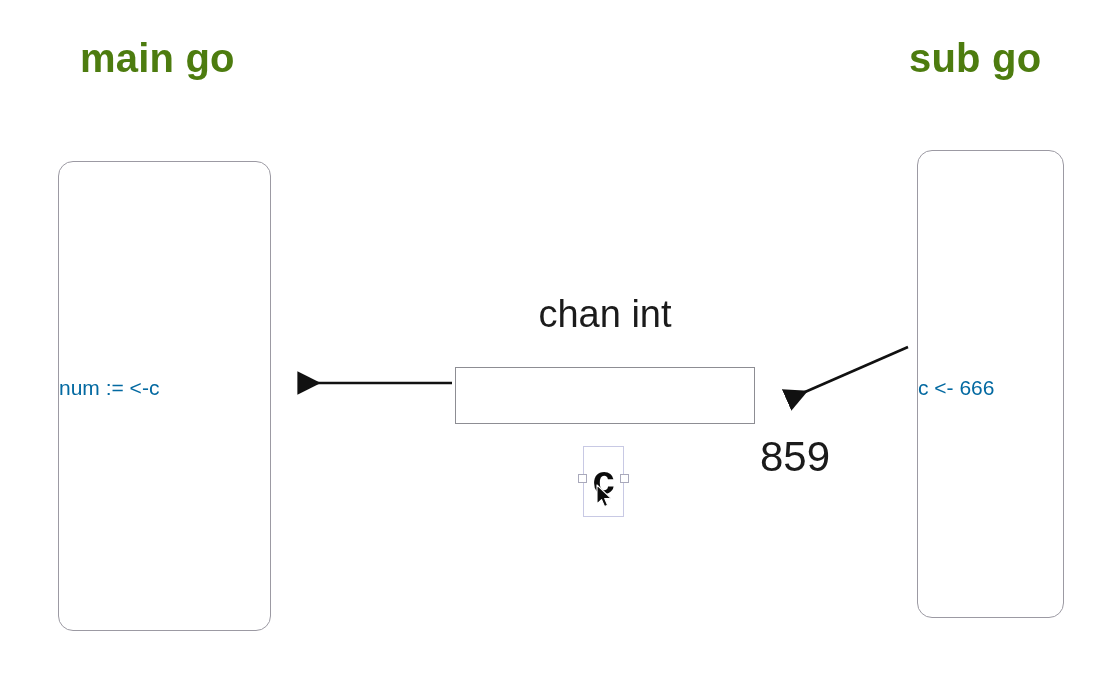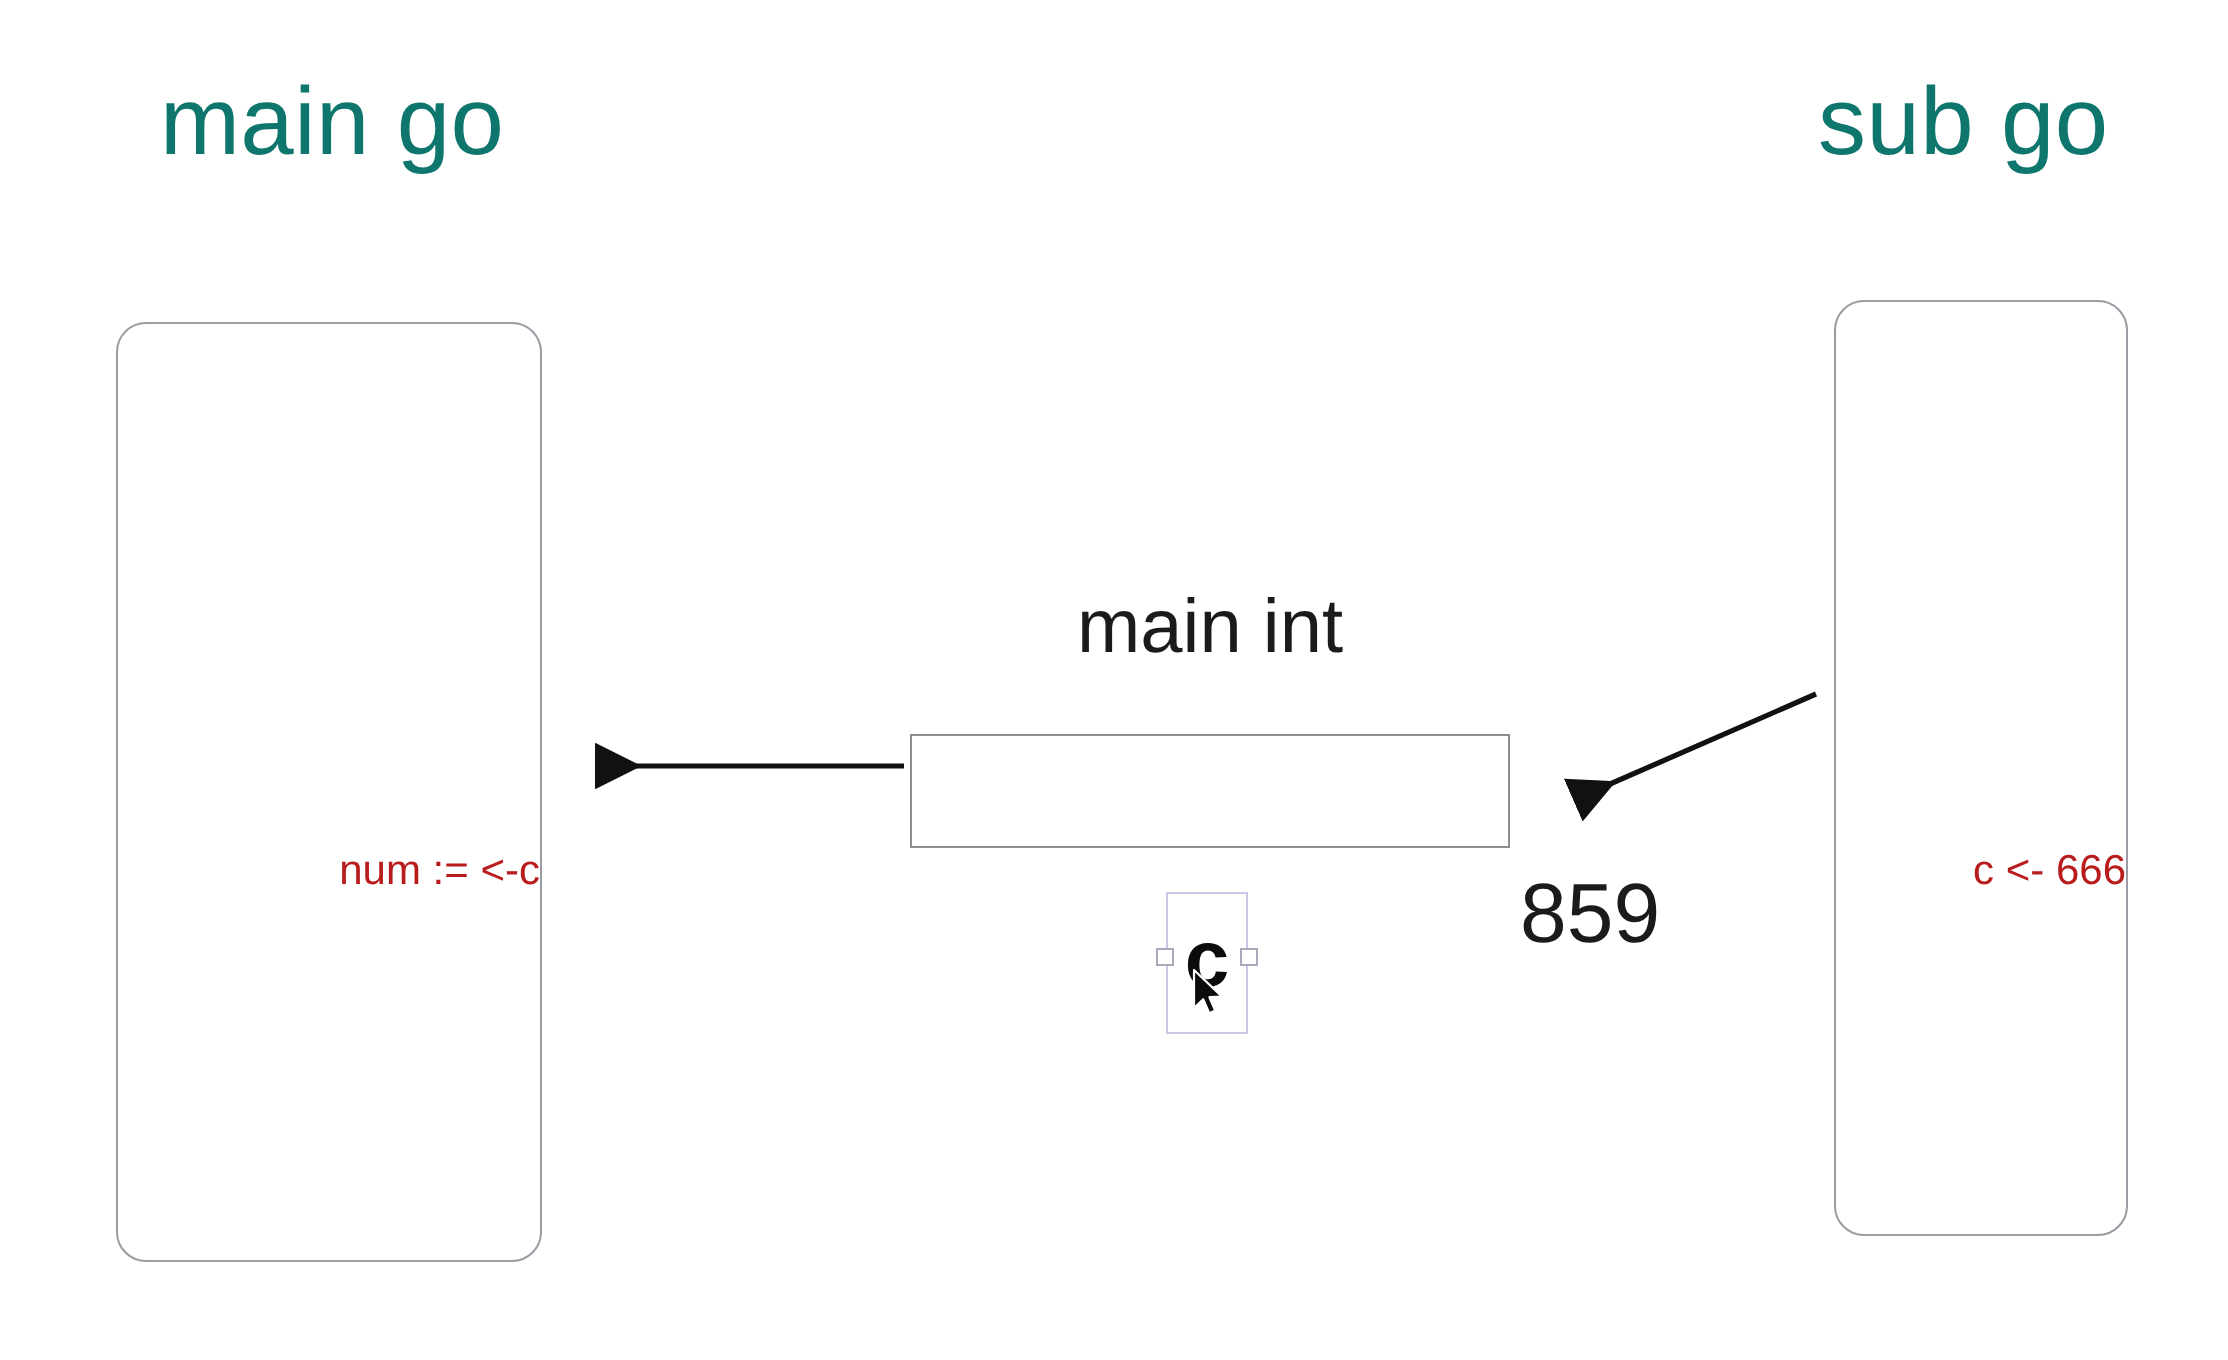--- a/index.html
+++ b/index.html
@@ -18,23 +18,23 @@
     position: relative;
     width: 1114px;
     height: 680px;
     background: #ffffff;
     overflow: hidden;
   }
 
   
   .title {
     position: absolute;
-    font-size: 48px;
-    font-weight: 400;
-    color: #0f766e;
+    font-size: 40px;
+    font-weight: 700;
+    color: #4d7c0f;
     letter-spacing: 0.2px;
     white-space: nowrap;
     line-height: 1;
   }
   #title-main { left: 80px;  top: 38px; }
   #title-sub  { left: 909px; top: 38px; }
 
   
   .goroutine-box {
     position: absolute;
@@ -43,26 +43,25 @@
     border-radius: 15px;
     box-sizing: border-box;
   }
   #box-main { left: 58px;  top: 161px; width: 213px; height: 470px; }
   #box-sub  { left: 917px; top: 150px; width: 147px; height: 468px; }
 
   .box-label {
     position: absolute;
     left: 0;
     right: 0;
-    text-align: right;
+    text-align: left;
     font-size: 21px;
-    color: #b91c1c;
+    color: #0369a1;
     white-space: nowrap;
     line-height: 1;
-    margin-top: 48px;
   }
   #box-main .box-label { top: 215px; }
   #box-sub  .box-label { top: 226px; }
 
   
   #chan-label {
     position: absolute;
     left: 455px;
     top: 295px;
     width: 300px;
@@ -157,21 +156,21 @@
   <div class="title" id="title-sub">sub go</div>
 
   <div class="goroutine-box" id="box-main">
     <div class="box-label">num := &lt;-c</div>
   </div>
 
   <div class="goroutine-box" id="box-sub">
     <div class="box-label">c &lt;- 666</div>
   </div>
 
-  <div id="chan-label">main int</div>
+  <div id="chan-label">chan int</div>
 
   <div id="chan-rect"></div>
 
   <svg id="arrows" viewBox="0 0 1114 680">
     <defs>
       <marker id="head-left" markerWidth="9" markerHeight="9" refX="8" refY="4.5" orient="auto" markerUnits="strokeWidth">
         <path d="M 9 0 L 0 4.5 L 9 9 z" fill="#111111"></path>
       </marker>
       <marker id="head-diag" markerWidth="9" markerHeight="9" refX="8" refY="4.5" orient="auto" markerUnits="strokeWidth">
         <path d="M 9 0 L 0 4.5 L 9 9 z" fill="#111111"></path>

